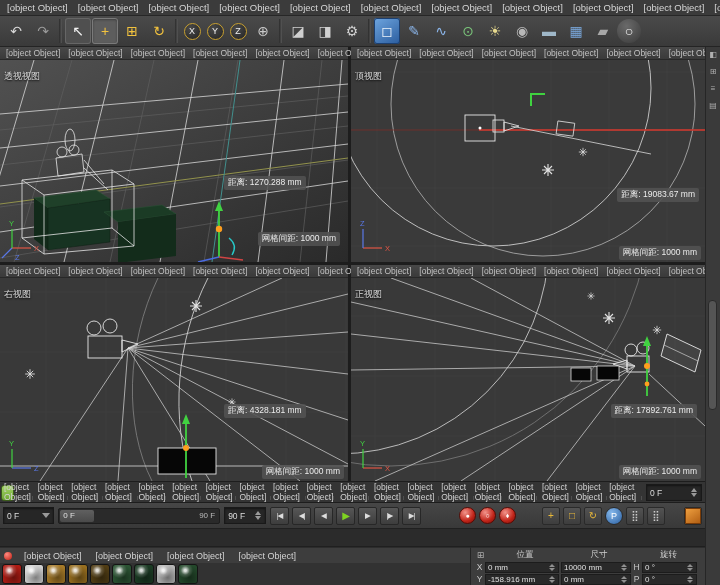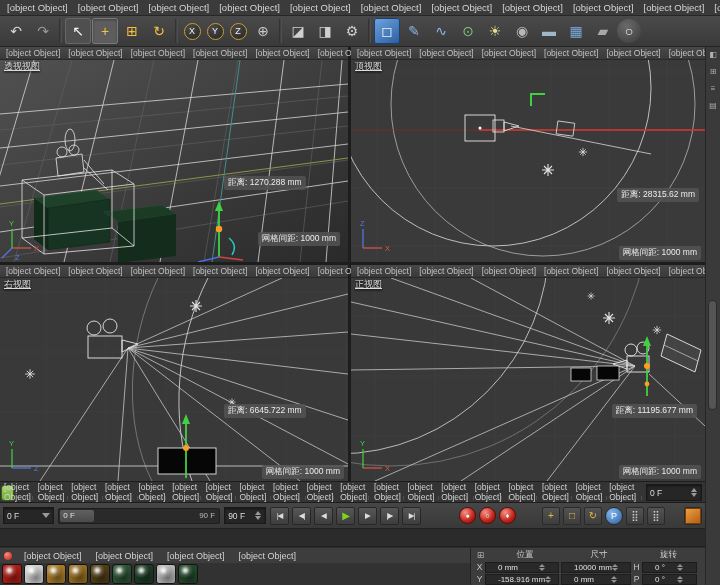--- a/index.html
+++ b/index.html
@@ -33,21 +33,21 @@
   .vp{position:absolute;background:#373737;}
   .vp-hd{height:13px;background:linear-gradient(#484848,#3a3a3a);border-bottom:1px solid #282828;
          display:flex;align-items:center;padding:0 2px;font-size:8.5px;color:#c2c2c2;}
   .vp-hd .menus{display:flex;}
   .vp-hd .m{padding:0 4px;white-space:nowrap;}
   .vp-hd .sp{flex:1;}
   .vp-hd .icons{display:flex;gap:1px;}
   .vp-hd .ic{width:13px;text-align:center;font-size:9px;color:#bccabc;}
   .vp-cv{position:absolute;left:0;right:0;top:13px;bottom:0;overflow:hidden;}
   .vp-cv svg{width:100%;height:100%;display:block;}
-  .vp-name{position:absolute;left:4px;top:0;font-size:9px;color:#dcdcdc;text-shadow:0 1px 2px #000;text-decoration:underline;}
+  .vp-name{position:absolute;left:4px;top:10px;font-size:9px;color:#dcdcdc;text-shadow:0 1px 2px #000;}
   .lab{position:absolute;background:rgba(82,82,82,0.88);border-radius:2px;padding:1px 4px;
        font-size:8.5px;color:#ececec;white-space:nowrap;}
 
   
   #ruler{position:absolute;left:0;top:481px;width:705px;height:22px;background:#343434;
          border-top:1px solid #1d1d1d;border-bottom:1px solid #1d1d1d;}
   #ruler .minor{position:absolute;left:4px;bottom:2px;width:640px;height:4px;
          background:repeating-linear-gradient(90deg,#4f4f4f 0 1px,transparent 1px 7px);}
   #ticks{position:absolute;left:4px;right:62px;top:0;bottom:0;display:flex;
          justify-content:space-between;align-items:center;font-size:8.5px;color:#d2d2d2;z-index:2;}
@@ -108,21 +108,21 @@
 
   
   #coords{position:absolute;left:470px;top:547px;width:235px;height:38px;background:#3d3d3d;
           border-left:1px solid #242424;border-top:1px solid #2c2c2c;padding:1px 3px;}
   #coords .hdr{display:grid;grid-template-columns:13px 76px 72px 67px;align-items:center;
           height:12px;font-size:8.5px;color:#cfcfcf;}
   #coords .hdr span{text-align:center;}
   #coords .row{display:grid;grid-template-columns:11px 74px 2px 70px 11px 55px;align-items:center;height:12px;}
   .axl{font-size:8.5px;color:#c8c8c8;text-align:center;}
   .fld{height:11px;background:#292929;border:1px solid #1c1c1c;display:flex;align-items:center;
-       padding:0 12px;font-size:8px;color:#e0e0e0;white-space:nowrap;overflow:hidden;}
+       padding:0 2px;font-size:8px;color:#e0e0e0;white-space:nowrap;overflow:hidden;}
   .fld .spin{height:9px;}
   .fld .spin .up{border-bottom:3px solid #909090;}
   .fld .spin .dn{border-top:3px solid #909090;}
 
   
   #rstrip{position:absolute;left:705px;top:47px;width:15px;height:538px;background:#3a3a3a;
           border-left:1px solid #262626;display:flex;flex-direction:column;align-items:center;
           padding-top:3px;gap:8px;font-size:8px;color:#b0b0b0;}
   #rstrip .ri{width:12px;text-align:center;}
   #rthumb{position:absolute;left:708px;top:300px;width:9px;height:110px;border-radius:4px;background:#555555;border:1px solid #2a2a2a;}
@@ -401,21 +401,21 @@
         <use href="#st2" transform="translate(197,110)"></use>
         <use href="#st2" transform="translate(232,92) scale(0.7)"></use>
         <g font-size="7.5">
           <line x1="12" y1="188" x2="31" y2="188" stroke="#e05545" stroke-width="1.2"></line>
           <text x="34" y="191" fill="#e05545">X</text>
           <line x1="12" y1="188" x2="12" y2="169" stroke="#5a78e8" stroke-width="1.2"></line>
           <text x="9" y="166" fill="#5a78e8">Z</text>
         </g>
       </svg>
       <span class="vp-name">顶视图</span>
-      <span class="lab" style="right:6px;top:128px;">距离: 28315.62 mm</span>
+      <span class="lab" style="right:6px;top:128px;">距离: 19083.67 mm</span>
       <span class="lab" style="right:4px;bottom:2px;">网格间距: 1000 mm</span>
     </div>
   </div>
 
   <div class="vp" style="left:0;top:218px;width:348px;height:216px;">
     <div class="vp-hd">
       <div class="menus">
 
       <span class="m">[object Object]</span>
           <span class="m">[object Object]</span>
@@ -481,21 +481,21 @@
         <use href="#st3" transform="translate(30,96) scale(0.8)"></use>
         <use href="#st3" transform="translate(232,124) scale(0.6)"></use>
         <g font-size="7.5">
           <line x1="12" y1="190" x2="31" y2="190" stroke="#5a78e8" stroke-width="1.2"></line>
           <text x="34" y="193" fill="#5a78e8">Z</text>
           <line x1="12" y1="190" x2="12" y2="171" stroke="#41d241" stroke-width="1.2"></line>
           <text x="9" y="168" fill="#41d241">Y</text>
         </g>
       </svg>
       <span class="vp-name">右视图</span>
-      <span class="lab" style="left:224px;top:126px;">距离: 6645.722 mm</span>
+      <span class="lab" style="left:224px;top:126px;">距离: 4328.181 mm</span>
       <span class="lab" style="right:4px;bottom:2px;">网格间距: 1000 mm</span>
     </div>
   </div>
 
   <div class="vp" style="left:351px;top:218px;width:354px;height:216px;">
     <div class="vp-hd">
       <div class="menus">
 
       <span class="m">[object Object]</span>
           <span class="m">[object Object]</span>
@@ -557,21 +557,21 @@
         <use href="#st4" transform="translate(306,52) scale(0.7)"></use>
         <use href="#st4" transform="translate(240,18) scale(0.6)"></use>
         <g font-size="7.5">
           <line x1="12" y1="190" x2="31" y2="190" stroke="#e05545" stroke-width="1.2"></line>
           <text x="34" y="193" fill="#e05545">X</text>
           <line x1="12" y1="190" x2="12" y2="171" stroke="#41d241" stroke-width="1.2"></line>
           <text x="9" y="168" fill="#41d241">Y</text>
         </g>
       </svg>
       <span class="vp-name">正视图</span>
-      <span class="lab" style="right:8px;top:126px;">距离: 11195.677 mm</span>
+      <span class="lab" style="right:8px;top:126px;">距离: 17892.761 mm</span>
       <span class="lab" style="right:4px;bottom:2px;">网格间距: 1000 mm</span>
     </div>
   </div>
 </div>
 
 <div id="ruler">
   <div class="minor"></div>
   <div id="playhead"></div>
   <div id="ticks">
 

